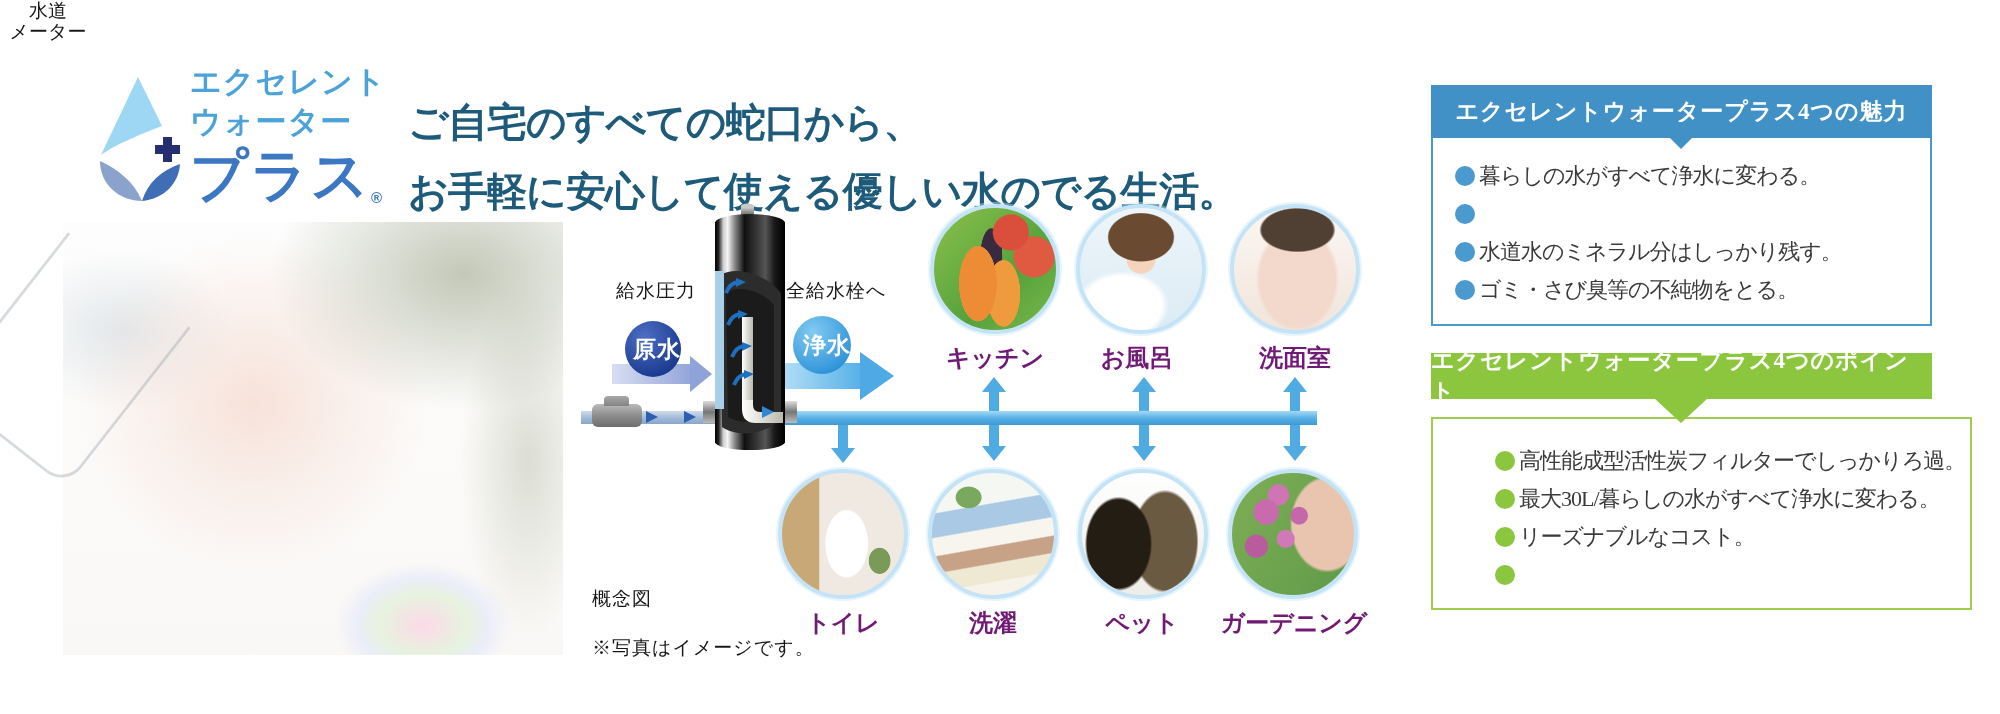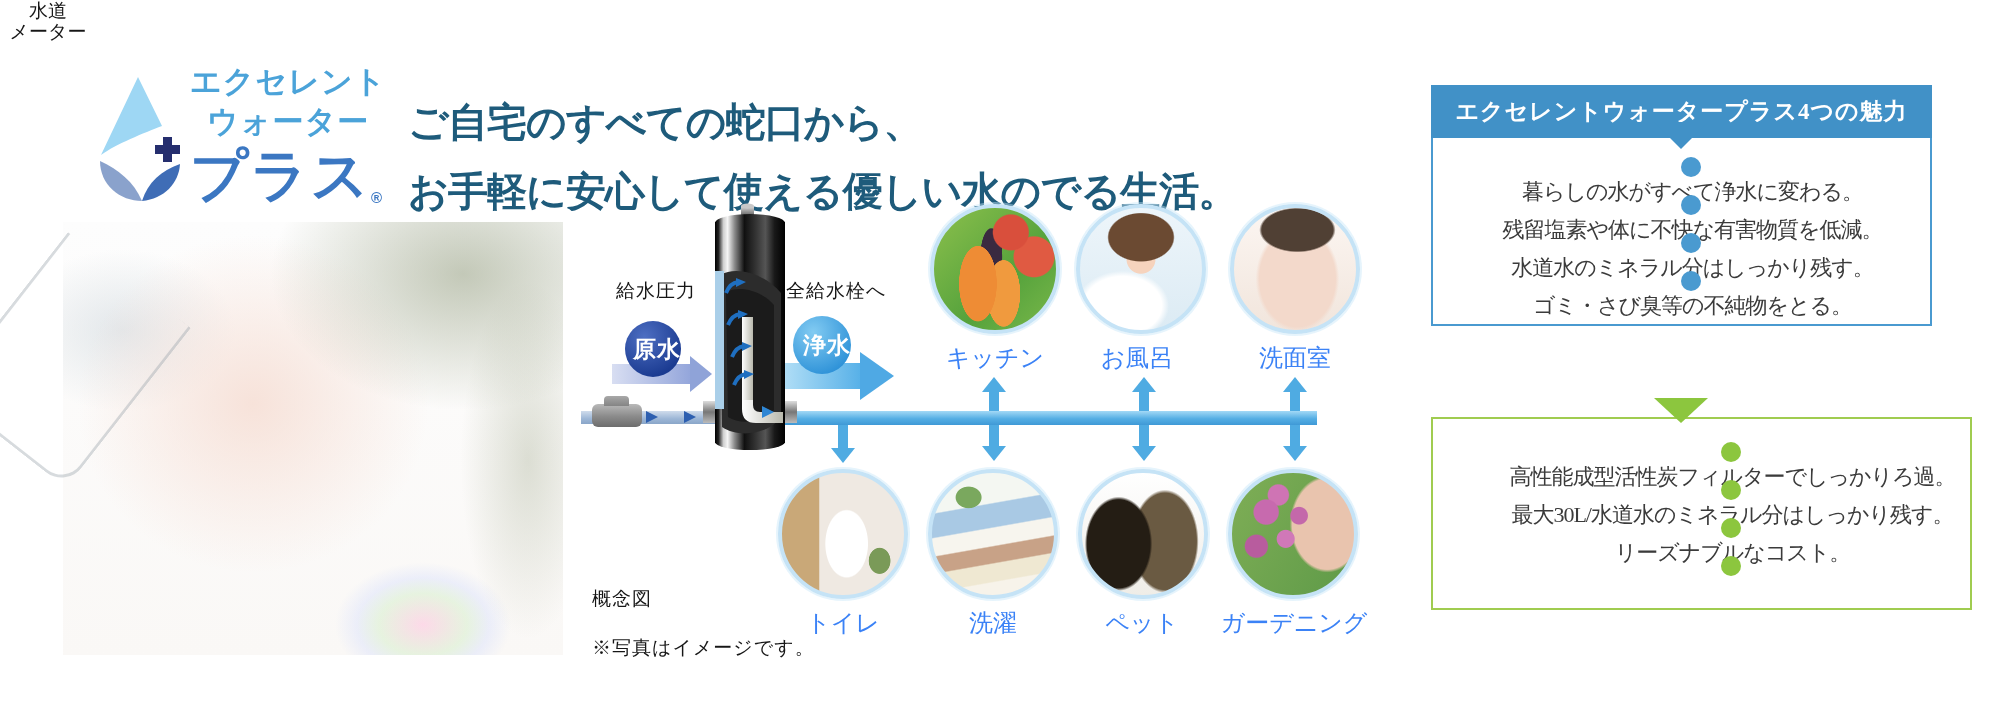--- a/index.html
+++ b/index.html
@@ -2,21 +2,21 @@
 <html><head>
 <meta charset="utf-8">
 <style>
   html,body{margin:0;padding:0;background:#fff;}
   .canvas{position:relative;width:2000px;height:714px;background:#ffffff;overflow:hidden;
           font-family:"Liberation Serif","DejaVu Serif",serif;}
 
   
   .logo-drop{position:absolute;left:98px;top:77px;width:85px;height:126px;}
   .logo-text{position:absolute;left:190px;top:62px;font-family:"Liberation Sans","DejaVu Sans",sans-serif;}
-  .logo-l1,.logo-l2{font-size:31px;font-weight:700;color:#4ba3d9;letter-spacing:1px;line-height:40px;text-align:center;}
+  .logo-l1,.logo-l2{font-size:31px;font-weight:700;color:#4ba3d9;letter-spacing:1px;line-height:40px;}
   .logo-l3{font-size:57px;font-weight:700;color:#3b77c2;letter-spacing:2px;line-height:62px;margin-top:2px;}
   .logo-reg{font-size:15px;vertical-align:-8px;color:#3b77c2;letter-spacing:0;}
 
   
   .headline{position:absolute;left:408px;top:88px;margin:0;font-size:40px;font-weight:600;
             color:#1e5b7b;line-height:69px;letter-spacing:-1px;}
 
   
   .hero-photo{position:absolute;left:63px;top:222px;width:500px;height:433px;z-index:0;
     background:
@@ -80,22 +80,22 @@
   .varrow .head-down{position:absolute;left:0;bottom:0;width:0;height:0;
       border-left:12px solid transparent;border-right:12px solid transparent;border-top:15px solid #4fabe2;}
   .vdouble{top:377px;height:84px;}
   .vdouble .shaft{top:13px;bottom:13px;}
   .vdown{top:419px;height:44px;}
   .vdown .shaft{top:0;height:31px;}
 
   
   .photo-circle{position:absolute;width:122px;height:122px;border-radius:50%;
       border:4px solid #c5e3f6;box-shadow:0 0 0 2px rgba(200,230,248,.45);z-index:4;}
-  .dest-label{position:absolute;transform:translateX(-50%);font-size:24px;font-weight:400;
-      color:#3b82f6;white-space:nowrap;letter-spacing:0px;}
+  .dest-label{position:absolute;transform:translateX(-50%);font-size:24px;font-weight:700;
+      color:#701a75;white-space:nowrap;letter-spacing:0px;}
 
   .ph-kitchen{background:
       radial-gradient(circle at 63% 20%, #d94f3c 0 14%, rgba(0,0,0,0) 15%),
       radial-gradient(circle at 82% 40%, #e05a42 0 16%, rgba(0,0,0,0) 17%),
       radial-gradient(17% 34% at 36% 62%, #ee8c35 0 90%, rgba(0,0,0,0) 92%),
       radial-gradient(15% 30% at 57% 70%, #f09a3e 0 90%, rgba(0,0,0,0) 92%),
       radial-gradient(10% 26% at 47% 40%, #3a2a40 0 88%, rgba(0,0,0,0) 92%),
       linear-gradient(135deg,#8cc04c,#55a23c 60%,#7ab84a);}
   .ph-bath{background:
       radial-gradient(30% 22% at 50% 24%, #6b4a32 0 88%, rgba(0,0,0,0) 92%),
@@ -134,21 +134,21 @@
   .hdr-points{top:353px;height:46px;background:#8cc63e;}
   .panel-pointer{position:absolute;left:1654px;width:0;height:0;z-index:3;
       border-left:27px solid transparent;border-right:27px solid transparent;}
   .ptr-appeal{top:122px;border-top:27px solid #4191c7;}
   .ptr-points{top:398px;border-top:25px solid #8cc63e;}
   .panel-body{position:absolute;left:1431px;width:497px;background:#fff;z-index:1;
       padding:23px 0 0 0;box-sizing:content-box;}
   .body-appeal{top:132px;height:167px;border:2px solid #4a9ad0;}
   .body-points{top:417px;height:166px;border:2px solid #a0cc50;padding-left:40px;}
   .pitem{display:flex;align-items:center;height:38px;padding-left:22px;
-      font-size:22px;color:#3b3b3b;letter-spacing:-1px;white-space:nowrap;flex-direction:column;}
+      font-size:22px;color:#3b3b3b;letter-spacing:-1px;white-space:nowrap;}
   .pitem .dot{flex:0 0 auto;width:20px;height:20px;border-radius:50%;margin-right:4px;}
   .dot-blue{background:#4a9ad0;}
   .dot-green{background:#8cc63e;}
 </style>
 </head>
 <body>
 
 <div class="canvas">
 
   <svg class="logo-drop" viewBox="0 0 85 126">
@@ -291,41 +291,41 @@
 
   <div class="panel-header hdr-appeal">エクセレントウォータープラス4つの魅力</div>
   <div class="panel-pointer ptr-appeal"></div>
   <div class="panel-body body-appeal">
     <div class="pitem">
         <span class="dot dot-blue"></span>
         <span>暮らしの水がすべて浄水に変わる。</span>
       </div>
     <div class="pitem">
         <span class="dot dot-blue"></span>
-        <span>残留塩素や体に不快な有害物質を低減。</span>
       </div>
     <div class="pitem">
         <span class="dot dot-blue"></span>
         <span>水道水のミネラル分はしっかり残す。</span>
       </div>
     <div class="pitem">
         <span class="dot dot-blue"></span>
         <span>ゴミ・さび臭等の不純物をとる。</span>
       </div>
   </div>
 
+  <div class="panel-header hdr-points">エクセレントウォータープラス4つのポイント</div>
   <div class="panel-pointer ptr-points"></div>
   <div class="panel-body body-points">
     <div class="pitem">
         <span class="dot dot-green"></span>
         <span>高性能成型活性炭フィルターでしっかりろ過。</span>
       </div>
     <div class="pitem">
         <span class="dot dot-green"></span>
-        <span>最大30L/水道水のミネラル分はしっかり残す。</span>
+        <span>最大30L/暮らしの水がすべて浄水に変わる。</span>
       </div>
     <div class="pitem">
         <span class="dot dot-green"></span>
         <span>リーズナブルなコスト。</span>
       </div>
     <div class="pitem">
         <span class="dot dot-green"></span>
       </div>
   </div>
 

